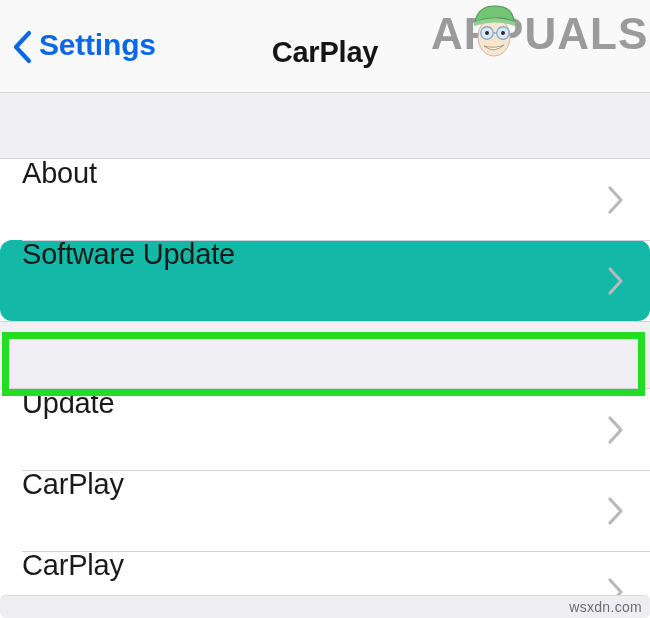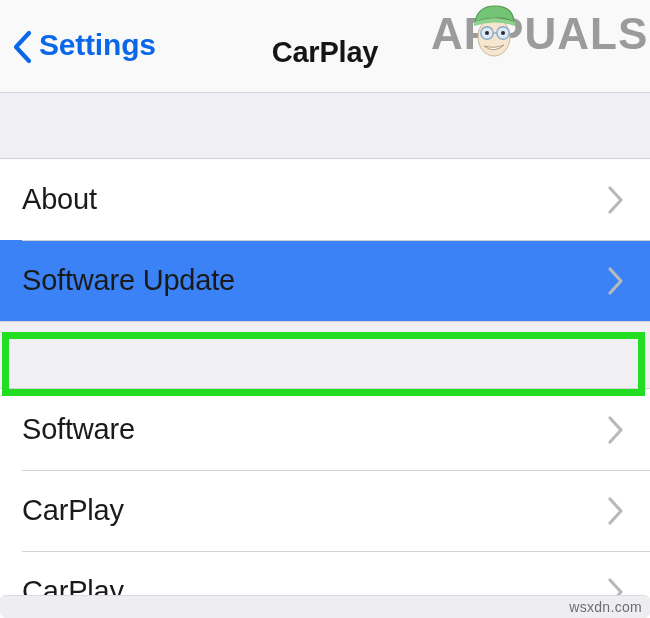--- a/index.html
+++ b/index.html
@@ -126,36 +126,36 @@
     width: 650px;
     border-top: 1px solid #d2d2d6;
     border-bottom: 1px solid #d2d2d6;
     box-sizing: border-box;
   }
 
   .row {
     position: relative;
     height: 81px;
     display: flex;
-    align-items: center;
     background: #ffffff;
     cursor: pointer;
     box-sizing: border-box;
   }
   .row + .row::before {
     content: "";
     position: absolute;
     left: 22px;
     right: 0;
     top: 0;
     height: 1px;
     background: #d2d2d6;
   }
   .row.selected {
-    background: #3b82f6;
+    background: #14b8a6;
+    border-radius: 12px;
   }
   .row-label {
     font-size: 29px;
     color: #1a1a1a;
     margin-left: 22px;
     letter-spacing: -0.2px;
     line-height: 1;
   }
   .row-chevron {
     position: absolute;
@@ -249,21 +249,21 @@
         <svg class="row-chevron" viewBox="0 0 17 30">
           <polyline points="3,3 14,15 3,27" fill="none" stroke="#b8b8bd" stroke-width="3.2" stroke-linecap="round" stroke-linejoin="round"></polyline>
         </svg>
       </div>
     </div>
 
     <div class="gap gap-mid"></div>
 
     <div class="group">
       <div class="row">
-        <span class="row-label">Software</span>
+        <span class="row-label">Update</span>
         <svg class="row-chevron" viewBox="0 0 17 30">
           <polyline points="3,3 14,15 3,27" fill="none" stroke="#b8b8bd" stroke-width="3.2" stroke-linecap="round" stroke-linejoin="round"></polyline>
         </svg>
       </div>
       <div class="row">
         <span class="row-label">CarPlay</span>
         <svg class="row-chevron" viewBox="0 0 17 30">
           <polyline points="3,3 14,15 3,27" fill="none" stroke="#b8b8bd" stroke-width="3.2" stroke-linecap="round" stroke-linejoin="round"></polyline>
         </svg>
       </div>

